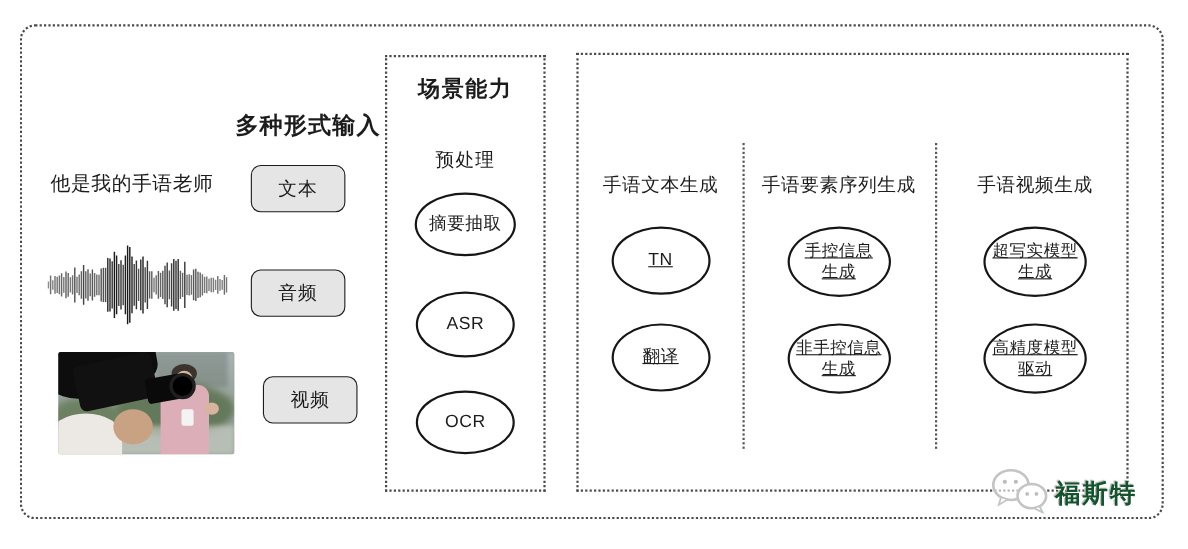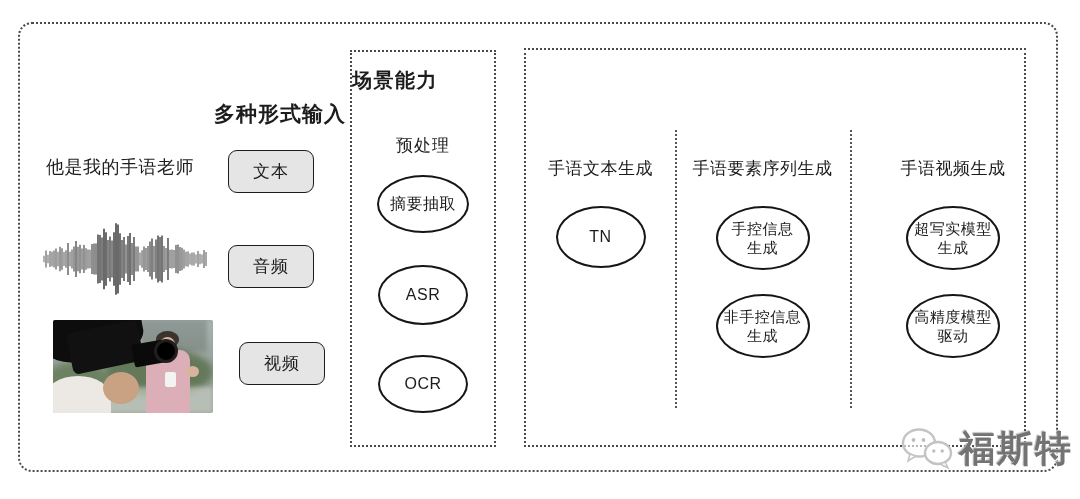--- a/index.html
+++ b/index.html
@@ -46,44 +46,44 @@
     border-radius:3px;transform:rotate(-10deg);}
   .thumb .lens-ring{left:101px;top:19px;width:24px;height:24px;background:#000;
     border:3px solid #1f1f1f;border-radius:50%;box-sizing:border-box;}
   .thumb .shoulder{left:-8px;top:56px;width:66px;height:42px;background:#ece9e4;
     border-radius:50% 50% 0 0;filter:blur(.6px);}
   .thumb .hold-hand{left:50px;top:52px;width:36px;height:32px;background:#c9a183;
     border-radius:50%;filter:blur(.6px);}
   
   .scene-box{left:350px;top:50px;width:142px;height:393px;border:2px dotted #4a4a4a;}
   .core-box{left:524px;top:48px;width:498px;height:395px;border:2px dotted #4a4a4a;}
-  .box-title{width:100%;font-size:20px;font-weight:700;letter-spacing:1.5px;}
+  .box-title{width:100%;text-align:center;font-size:20px;font-weight:700;letter-spacing:1.5px;}
   .scene-box .box-title{margin-top:15px;}
   .core-box .box-title{margin-top:16px;}
   .stage-label{top:82px;width:100%;text-align:center;font-size:17px;letter-spacing:1px;}
   .oval{border:2.6px solid #161616;border-radius:50%;background:#fff;
     display:flex;align-items:center;justify-content:center;text-align:center;
     font-size:16px;letter-spacing:.5px;white-space:pre-line;line-height:1.3;box-sizing:border-box;}
   .oval.small-text{font-size:15px;}
   .scene-box .oval{left:50%;transform:translateX(-50%);}
   .sc-oval1{top:123px;width:92px;height:58px;}
   .sc-oval2{top:213px;width:90px;height:60px;}
   .sc-oval3{top:303px;width:90px;height:58px;}
   .core-col{top:0;height:395px;}
   .col-header{top:107px;width:100%;text-align:center;font-size:17px;letter-spacing:.5px;}
-  .core-col .oval{left:50%;transform:translateX(-50%);}
+  .core-col .oval{left:50%;transform:translateX(-50%);text-decoration:underline;}
   .row1{top:156px;width:90px;height:62px;}
   .row2{top:244px;width:90px;height:62px;}
   .core-col.c2 .row1,.core-col.c2 .row2,
   .core-col.c3 .row1,.core-col.c3 .row2{width:94px;height:64px;}
   .divider{top:80px;height:278px;width:0;border-left:2px dotted #565656;}
   .div1{left:149px;} .div2{left:324px;}
   
   .watermark{left:900px;top:425px;display:flex;align-items:center;gap:5px;z-index:5;}
-  .wm-text{font-size:36px;font-weight:700;letter-spacing:2px;color:#737373;
+  .wm-text{font-size:23px;font-weight:700;letter-spacing:2px;color:#14532d;
     text-shadow:1px 1px 0 #ffffff,-1px -1px 1px #b5b5b5;}
 </style>
 </head>
 <body>
 
 <div class="abs outer-frame"></div>
 
 <div class="abs input-title">多种形式输入</div>
 
 <div class="abs sample-text">他是我的手语老师</div>
@@ -204,31 +204,32 @@
   <div class="abs oval sc-oval3">OCR</div>
 </div>
 
 <div class="abs core-box">
   <div class="abs divider div1"></div>
   <div class="abs divider div2"></div>
 
   <div class="abs core-col c1" style="left:0;width:149px;">
     <div class="abs col-header">手语文本生成</div>
     <div class="abs oval row1">TN</div>
+    <div class="abs oval row2">翻译</div>
   </div>
 
   <div class="abs core-col c2" style="left:149px;width:175px;">
     <div class="abs col-header">手语要素序列生成</div>
     <div class="abs oval row1 small-text">手控信息
 生成</div>
     <div class="abs oval row2 small-text">非手控信息
 生成</div>
   </div>
 
-  <div class="abs core-col c3" style="left:340px;width:174px;">
+  <div class="abs core-col c3" style="left:328px;width:174px;">
     <div class="abs col-header">手语视频生成</div>
     <div class="abs oval row1 small-text">超写实模型
 生成</div>
     <div class="abs oval row2 small-text">高精度模型
 驱动</div>
   </div>
 </div>
 
 <div class="abs watermark">
   <span>

